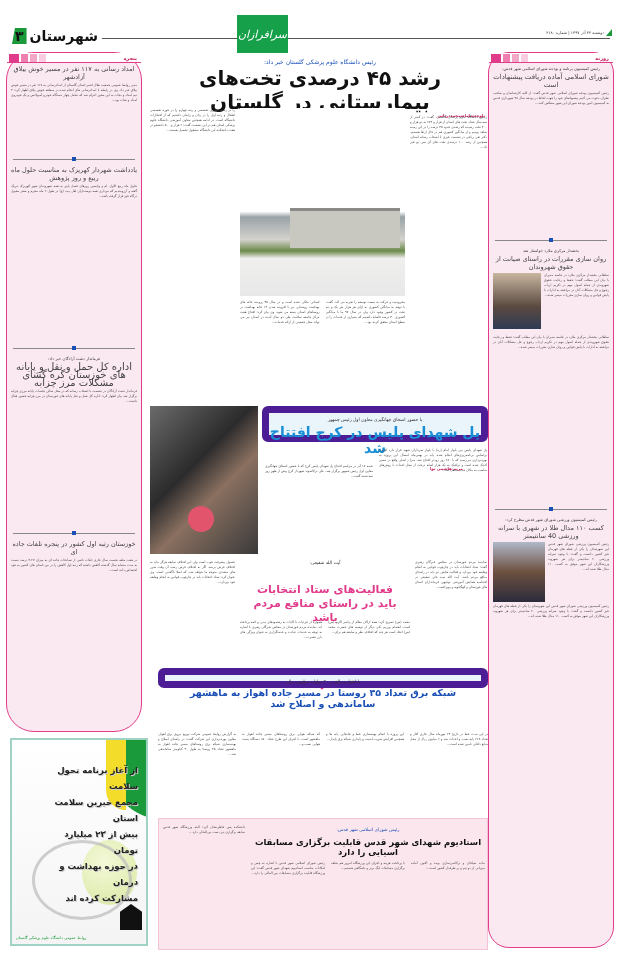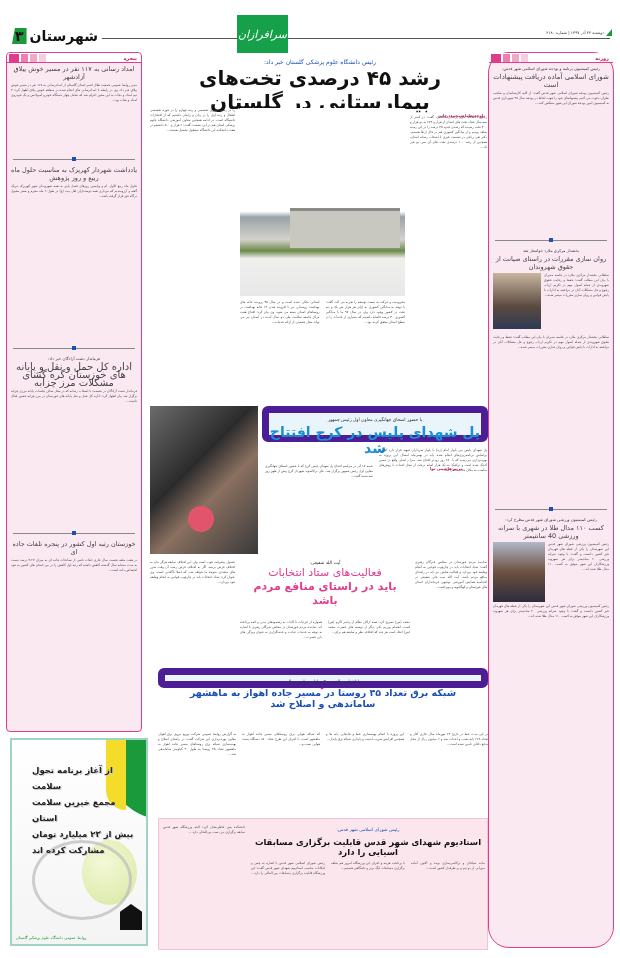--- a/index.html
+++ b/index.html
@@ -72,21 +72,21 @@
     <div class="kicker">رئیس کمیسیون ورزشی شورای شهر قدس مطرح کرد:</div>
     <div class="sub-h" style="font-size:6.5px">کسب ۱۱۰ مدال طلا در شهری با سرانه ورزشی 40 سانتیمتر</div>
     <div style="display:flex;gap:3px;padding:0 4px">
       <div class="tiny" style="flex:1;height:60px;overflow:hidden;padding:0">رئیس کمیسیون ورزشی شورای شهر قدس این شهرستان را یکی از خطه های قهرمان خیز کشور دانست و گفت: با وجود سرانه ورزشی ۲۰ سانتیمتر برای هر شهروند ورزشکاران این شهر موفق به کسب ۱۱۰ مدال طلا شده اند...</div>
       <div class="photo" style="position:relative;width:52px;height:60px;background:linear-gradient(180deg,#b0b8c8,#6d5040 50%,#2c2c3c)"></div>
     </div>
     <div class="tiny" style="height:190px;overflow:hidden;margin-top:2px">رئیس کمیسیون ورزشی شورای شهر قدس این شهرستان را یکی از خطه های قهرمان خیز کشور دانست و گفت: با وجود سرانه ورزشی ۲۰ سانتیمتر برای هر شهروند ورزشکاران این شهر موفق به کسب ۱۱۰ مدال طلا شده اند...</div>
   </div>
 </div>
 
-<div class="col-box" style="left:6px;top:52px;width:136px;height:680px;">
+<div class="col-box" style="left:6px;top:52px;width:136px;height:680px;border-radius:28px;">
   <div class="tab-bar">
     <span class="ttl">پنجره</span>
     <span style="flex:1"></span>
     <span class="sq" style="background:#f8cde0"></span>
       <span class="sq" style="background:#f3a8c8"></span>
       <span class="sq" style="background:#ee7fb0"></span>
       <span class="sq" style="background:#e13b8b;width:10px"></span>
   </div>
   <div>
     <div class="sub-h" style="font-size:6.5px">امداد رسانی به ۱۱۷ نفر در مسیر خوش ییلاق آزادشهر</div>
@@ -108,24 +108,25 @@
     <div class="sub-h" style="font-size:6.5px">خوزستان رتبه اول کشور در پنجره تلفات جاده ای</div>
     <div class="tiny" style="height:120px;overflow:hidden">در هفت ماهه نخست سال جاری تلفات ناشی از تصادفات جاده ای به میزان ۳.۲۷ درصد نسبت به مدت مشابه سال گذشته کاهش داشته که رتبه اول کاهش را در بین استان های کشور به خود اختصاص داده است...</div>
   </div>
 </div>
 
 <div class="ad">
   <div style="position:absolute;right:-20px;top:-10px;width:60px;height:90px;background:#1a9a3a;border-radius:0 0 0 60px"></div>
   <div style="position:absolute;right:20px;top:-10px;width:20px;height:80px;background:#f4dc2a;border-radius:0 0 0 30px"></div>
   <div style="position:absolute;left:70px;top:100px;width:55px;height:65px;border-radius:50%;background:radial-gradient(circle at 40% 35%,#f4f9d8,#d7e7a0)"></div>
   <div style="position:absolute;left:20px;top:100px;width:100px;height:80px;border:3px solid #bbb;border-radius:50%;opacity:.7"></div>
-  <div style="position:relative;padding:22px 8px 0 20px;text-align:left;font-weight:bold;font-size:8.5px;line-height:16px;color:#222;text-shadow:1px 1px 0 #ccc">
+  <div style="position:relative;padding:22px 8px 0 28px;text-align:right;font-weight:bold;font-size:8.5px;line-height:16px;color:#222;text-shadow:1px 1px 0 #ccc">
     <div>از آغاز برنامه تحول سلامت</div>
     <div>مجمع خیرین سلامت استان</div>
     <div>بیش از ۲۳ میلیارد تومان</div>
+    <div>در حوزه بهداشت و درمان</div>
     <div>مشارکت کرده اند</div>
   </div>
   <div style="position:absolute;right:4px;bottom:14px;width:22px;height:26px;background:#111;clip-path:polygon(50% 0,100% 30%,100% 100%,0 100%,0 30%)"></div>
   <div style="position:absolute;left:4px;bottom:4px;font-size:3.8px;color:#1a9a3a">روابط عمومی دانشگاه علوم پزشکی گلستان</div>
 </div>
 
 <div class="main-kicker">رئیس دانشگاه علوم پزشکی گلستان خبر داد:</div>
 <div class="main-title">رشد ۴۵ درصدی تخت‌های بیمارستانی در گلستان</div>
 <div class="abs" style="left:410px;top:102px;width:75px">
   <span class="byline">بلوچه‌سامانه‌محمد‌دریانی</span>
@@ -152,21 +153,21 @@
   <div style="position:absolute;left:38px;top:100px;width:26px;height:26px;border-radius:50%;background:#e2546b"></div>
 </div>
 <div class="abs" style="left:430px;top:455px"><span class="byline">مریم هاشمی نوا</span></div>
 <div class="body-cols" style="left:265px;top:448px;width:222px;height:100px">
   <div class="c">پل شهدای پلیس بین بلوار امام (ره) با بلوار سرداران شهید قرار دارد افزود: براساس برنامه‌ریزی‌های انجام شده باید در بهمن‌ماه امسال این پروژه به بهره‌برداری می‌رسید که با ۲۸۰ روز زودتر افتتاح شد. مترا ژ اصلی واقع در مسیر کندک شده است و ترافیک به یک هزار اصله درخت از محل احداث با روش‌های مناسب به مکان جدید منتقل شد...</div>
   <div class="c" style="padding-top:16px">شنبه ۱۷ آذر در مراسم افتتاح پل شهدای پلیس کرج که با حضور اسحاق جهانگیری معاون اول رئیس جمهور برگزار شد، علی ترکاشوند شهردار کرج پیش از ظهر روز سه شنبه گفت...</div>
 </div>
 
 <div class="abs" style="left:240px;top:560px;width:170px;text-align:center">
   <div style="font-size:4.5px;color:#333">آیت الله شفیعی:</div>
-  <div style="font-size:11px;font-weight:normal;color:#e13b8b;line-height:14px;margin-top:1px">فعالیت‌های ستاد انتخابات</div>
+  <div style="font-size:11px;font-weight:bold;color:#e13b8b;line-height:14px;margin-top:18px">فعالیت‌های ستاد انتخابات</div>
   <div style="font-size:11px;font-weight:bold;color:#e13b8b;line-height:14px">باید در راستای منافع مردم باشد</div>
 </div>
 <div class="body-cols" style="left:150px;top:560px;width:85px;height:100px">
   <div class="c">حصول پیشرفت خوب است ولی این اختلاف سلیقه هرگز نباید به اختلاف فرش برسد. اگر به اختلاف فرش رسید آن وقت ضرر های متعددی متوجه ما خواهد شد. که اصلا ناگفتنی است. وی عنوان کرد: ستاد انتخابات باید در چارچوب قوانین به انجام وظیفه خود بپردازد...</div>
 </div>
 <div class="body-cols" style="left:415px;top:560px;width:72px;height:100px">
   <div class="c">نماینده مردم خوزستان در مجلس خبرگان رهبری گفت: ستاد انتخابات باید در چارچوب قوانین به انجام وظیفه خود بپردازد و فعالیت هایش نیز باید در راستای منافع مردم باشد. آیت الله سید علی شفیعی در اختتامیه همایش آموزشی توجیهی فرمانداران استان های خوزستان و کهگیلویه و بویراحمد...</div>
 </div>
 <div class="body-cols" style="left:240px;top:620px;width:170px;height:40px">
   <div class="c">محمد (ص) تصریح کرد: همه ارکان نظام از پیامبر اکرم (ص) است. اهتمام ورزیم یکی دیگر از توصیه های حضرت محمد (ص) اتحاد است هر چند که اختلاف نظر و سلیقه هم برای...</div>

